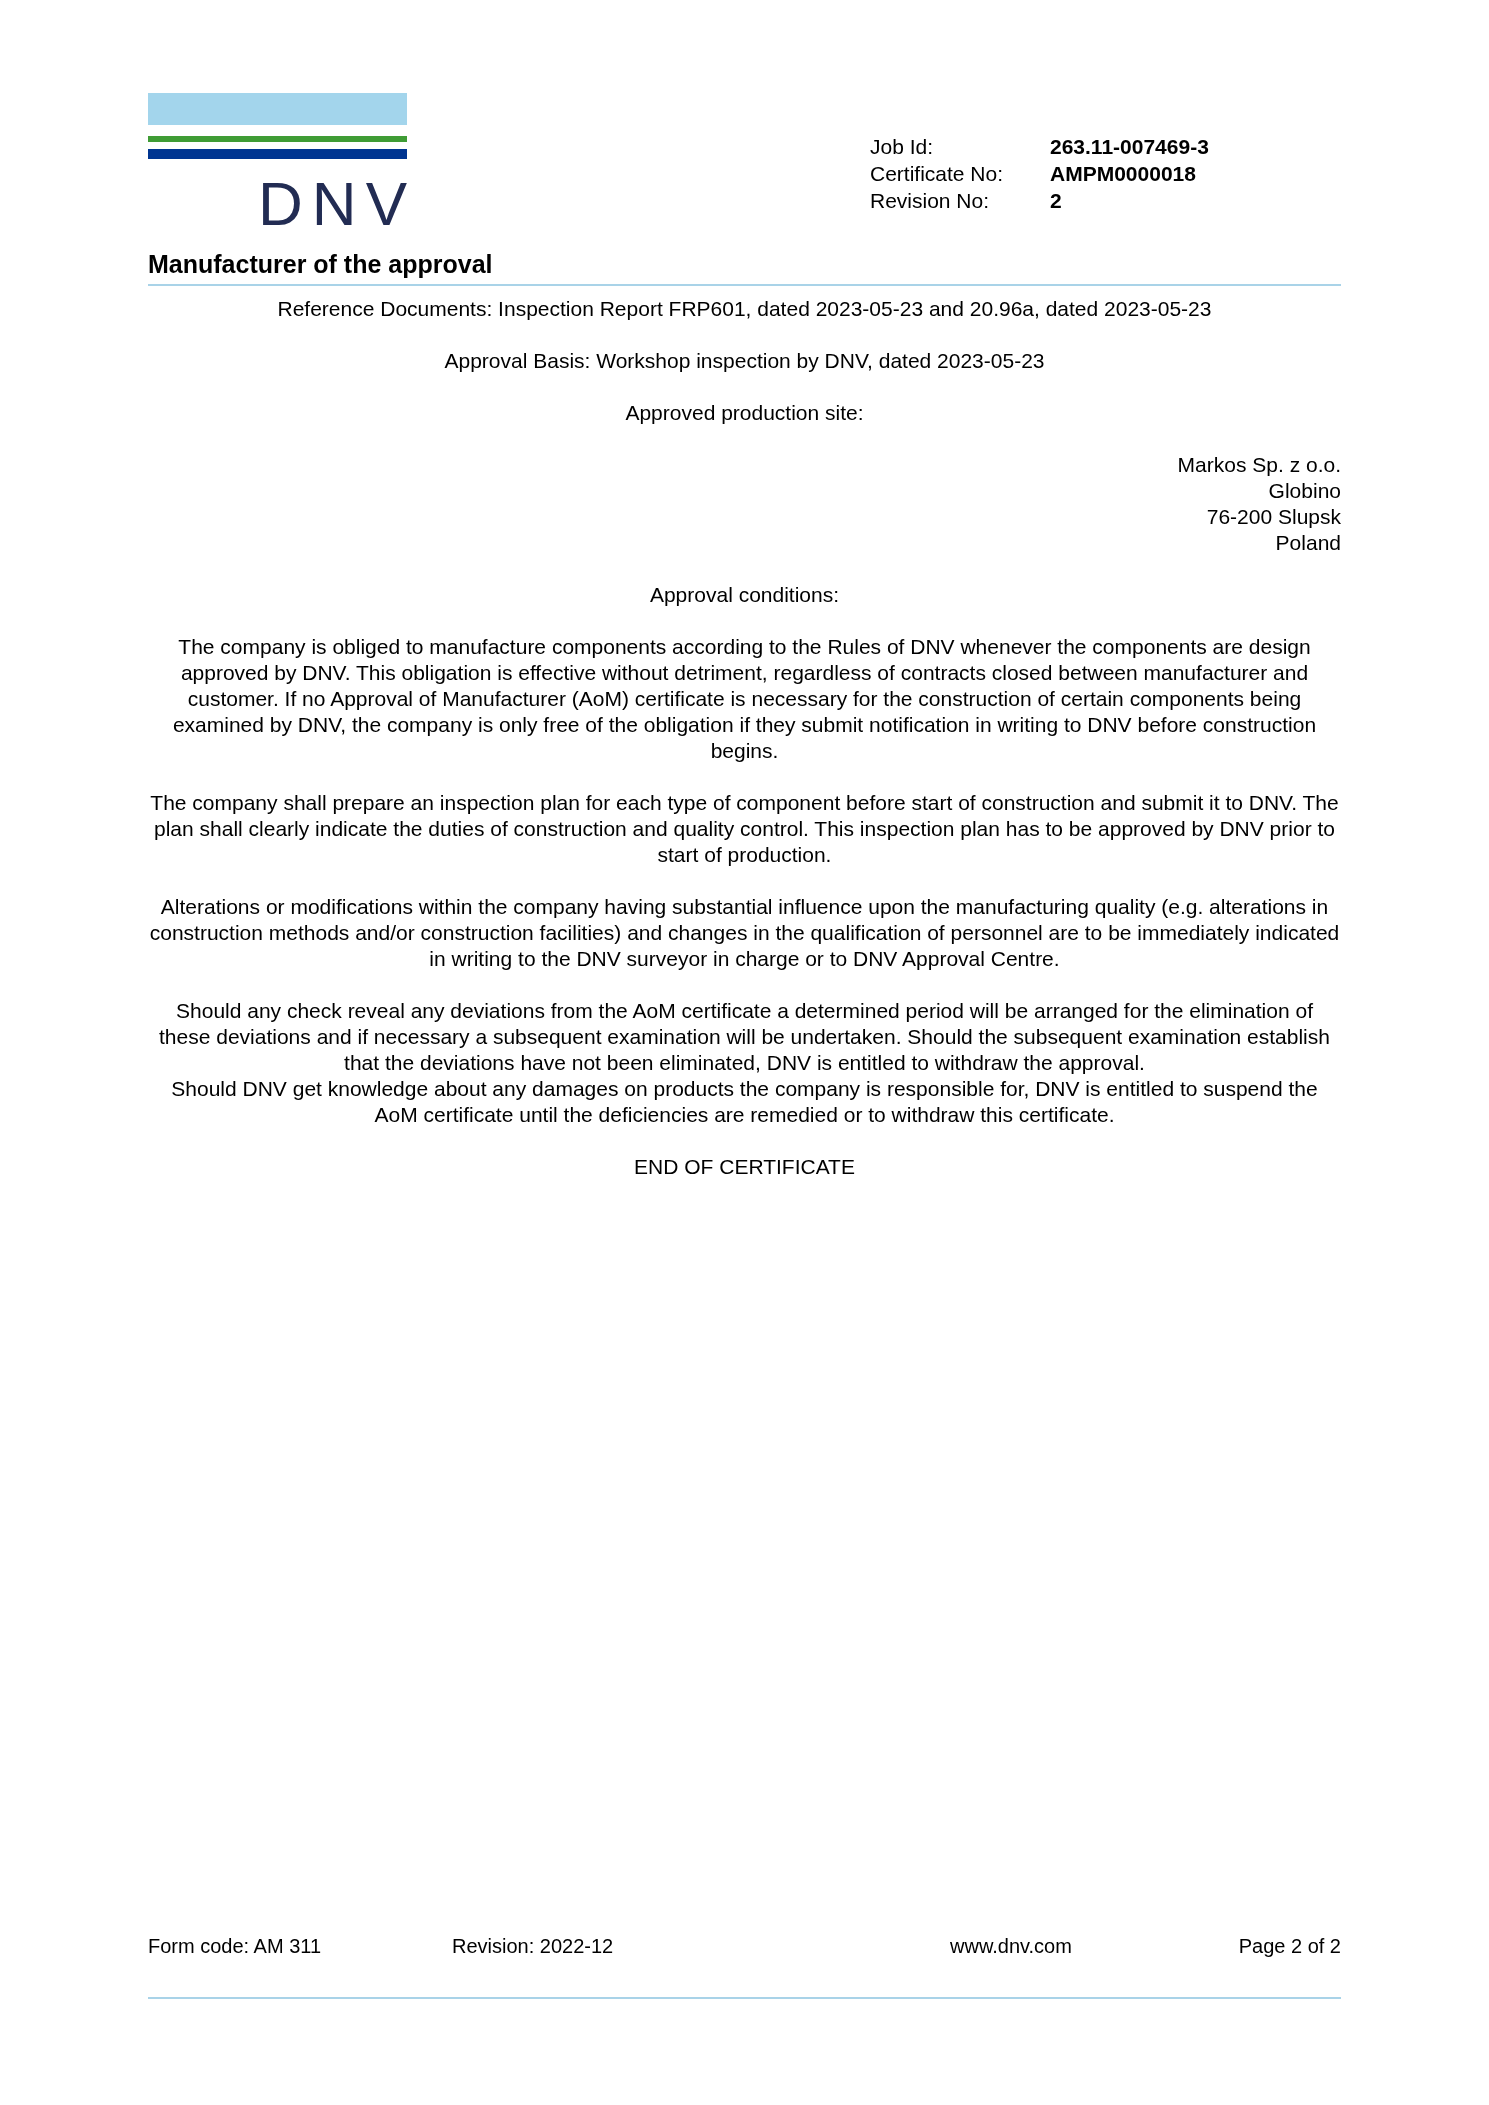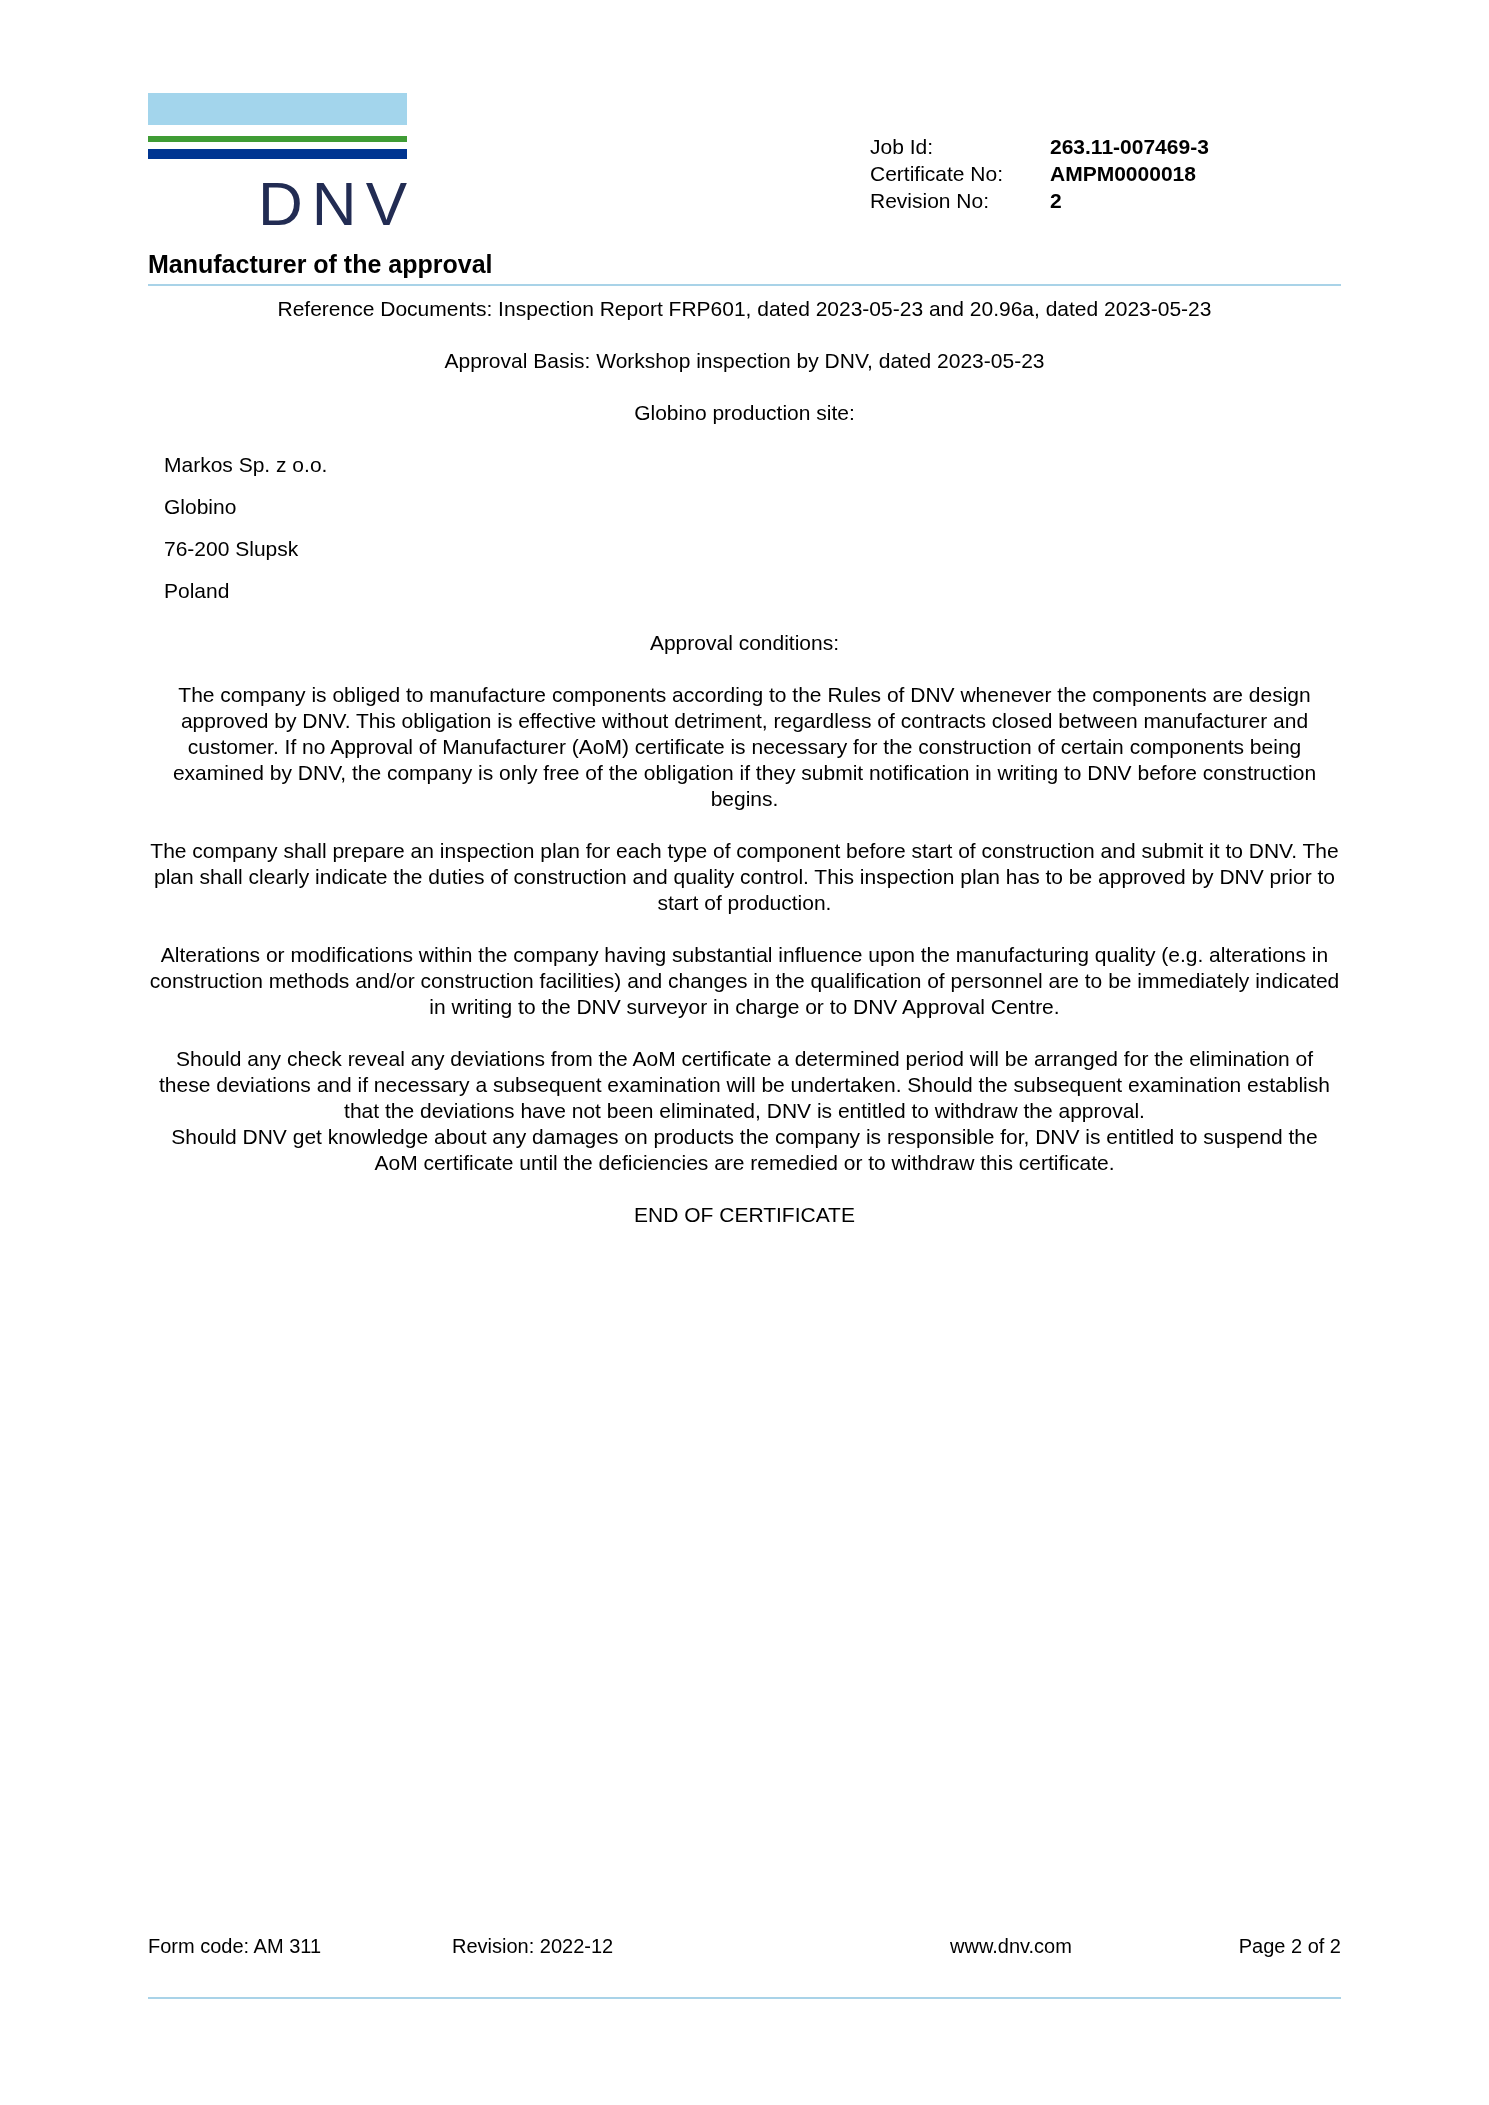--- a/index.html
+++ b/index.html
@@ -28,21 +28,21 @@
   .meta { position: absolute; left: 870px; top: 133px; font-size: 21px; line-height: 27px; }
   .meta-row { display: flex; }
   .meta-label { width: 180px; }
   .meta-value { font-weight: bold; }
 
   
   main { position: absolute; left: 148px; top: 250px; width: 1193px; font-size: 21px; line-height: 26px; }
   h1 { font-size: 25px; line-height: 28px; font-weight: bold; margin: 0 0 6px 0; }
   .title-rule { height: 2px; background: #A9D3E8; margin: 0 0 10px 0; border: none; }
   .para { margin: 0 0 26px 0; white-space: pre-line; text-align: center; }
-  .addr-line { margin: 16px; }
+  .addr-line { margin: 0; text-align: right; }
   .addr-block { margin: 0 0 26px 0; }
 
   
   .footer-rule { position: absolute; left: 148px; width: 1193px; top: 1997px; height: 2px; background: #A9D3E8; }
   .footer-text { position: absolute; top: 1936px; font-size: 20px; line-height: 20px; }
   .f-formcode { left: 148px; }
   .f-revision { left: 452px; }
   .f-website  { left: 950px; }
   .f-page     { right: 148px; }
 </style>
@@ -74,21 +74,21 @@
   </div>
 
   <main>
     <h1>Manufacturer of the approval</h1>
     <div class="title-rule"></div>
 
     <p class="para">Reference Documents: Inspection Report FRP601, dated 2023-05-23 and 20.96a, dated 2023-05-23</p>
 
     <p class="para">Approval Basis: Workshop inspection by DNV, dated 2023-05-23</p>
 
-    <p class="para">Globino production site:</p>
+    <p class="para">Approved production site:</p>
 
     <div class="addr-block">
       <p class="addr-line">Markos Sp. z o.o.</p>
       <p class="addr-line">Globino</p>
       <p class="addr-line">76-200 Slupsk</p>
       <p class="addr-line">Poland</p>
     </div>
 
     <p class="para">Approval conditions:</p>
 

